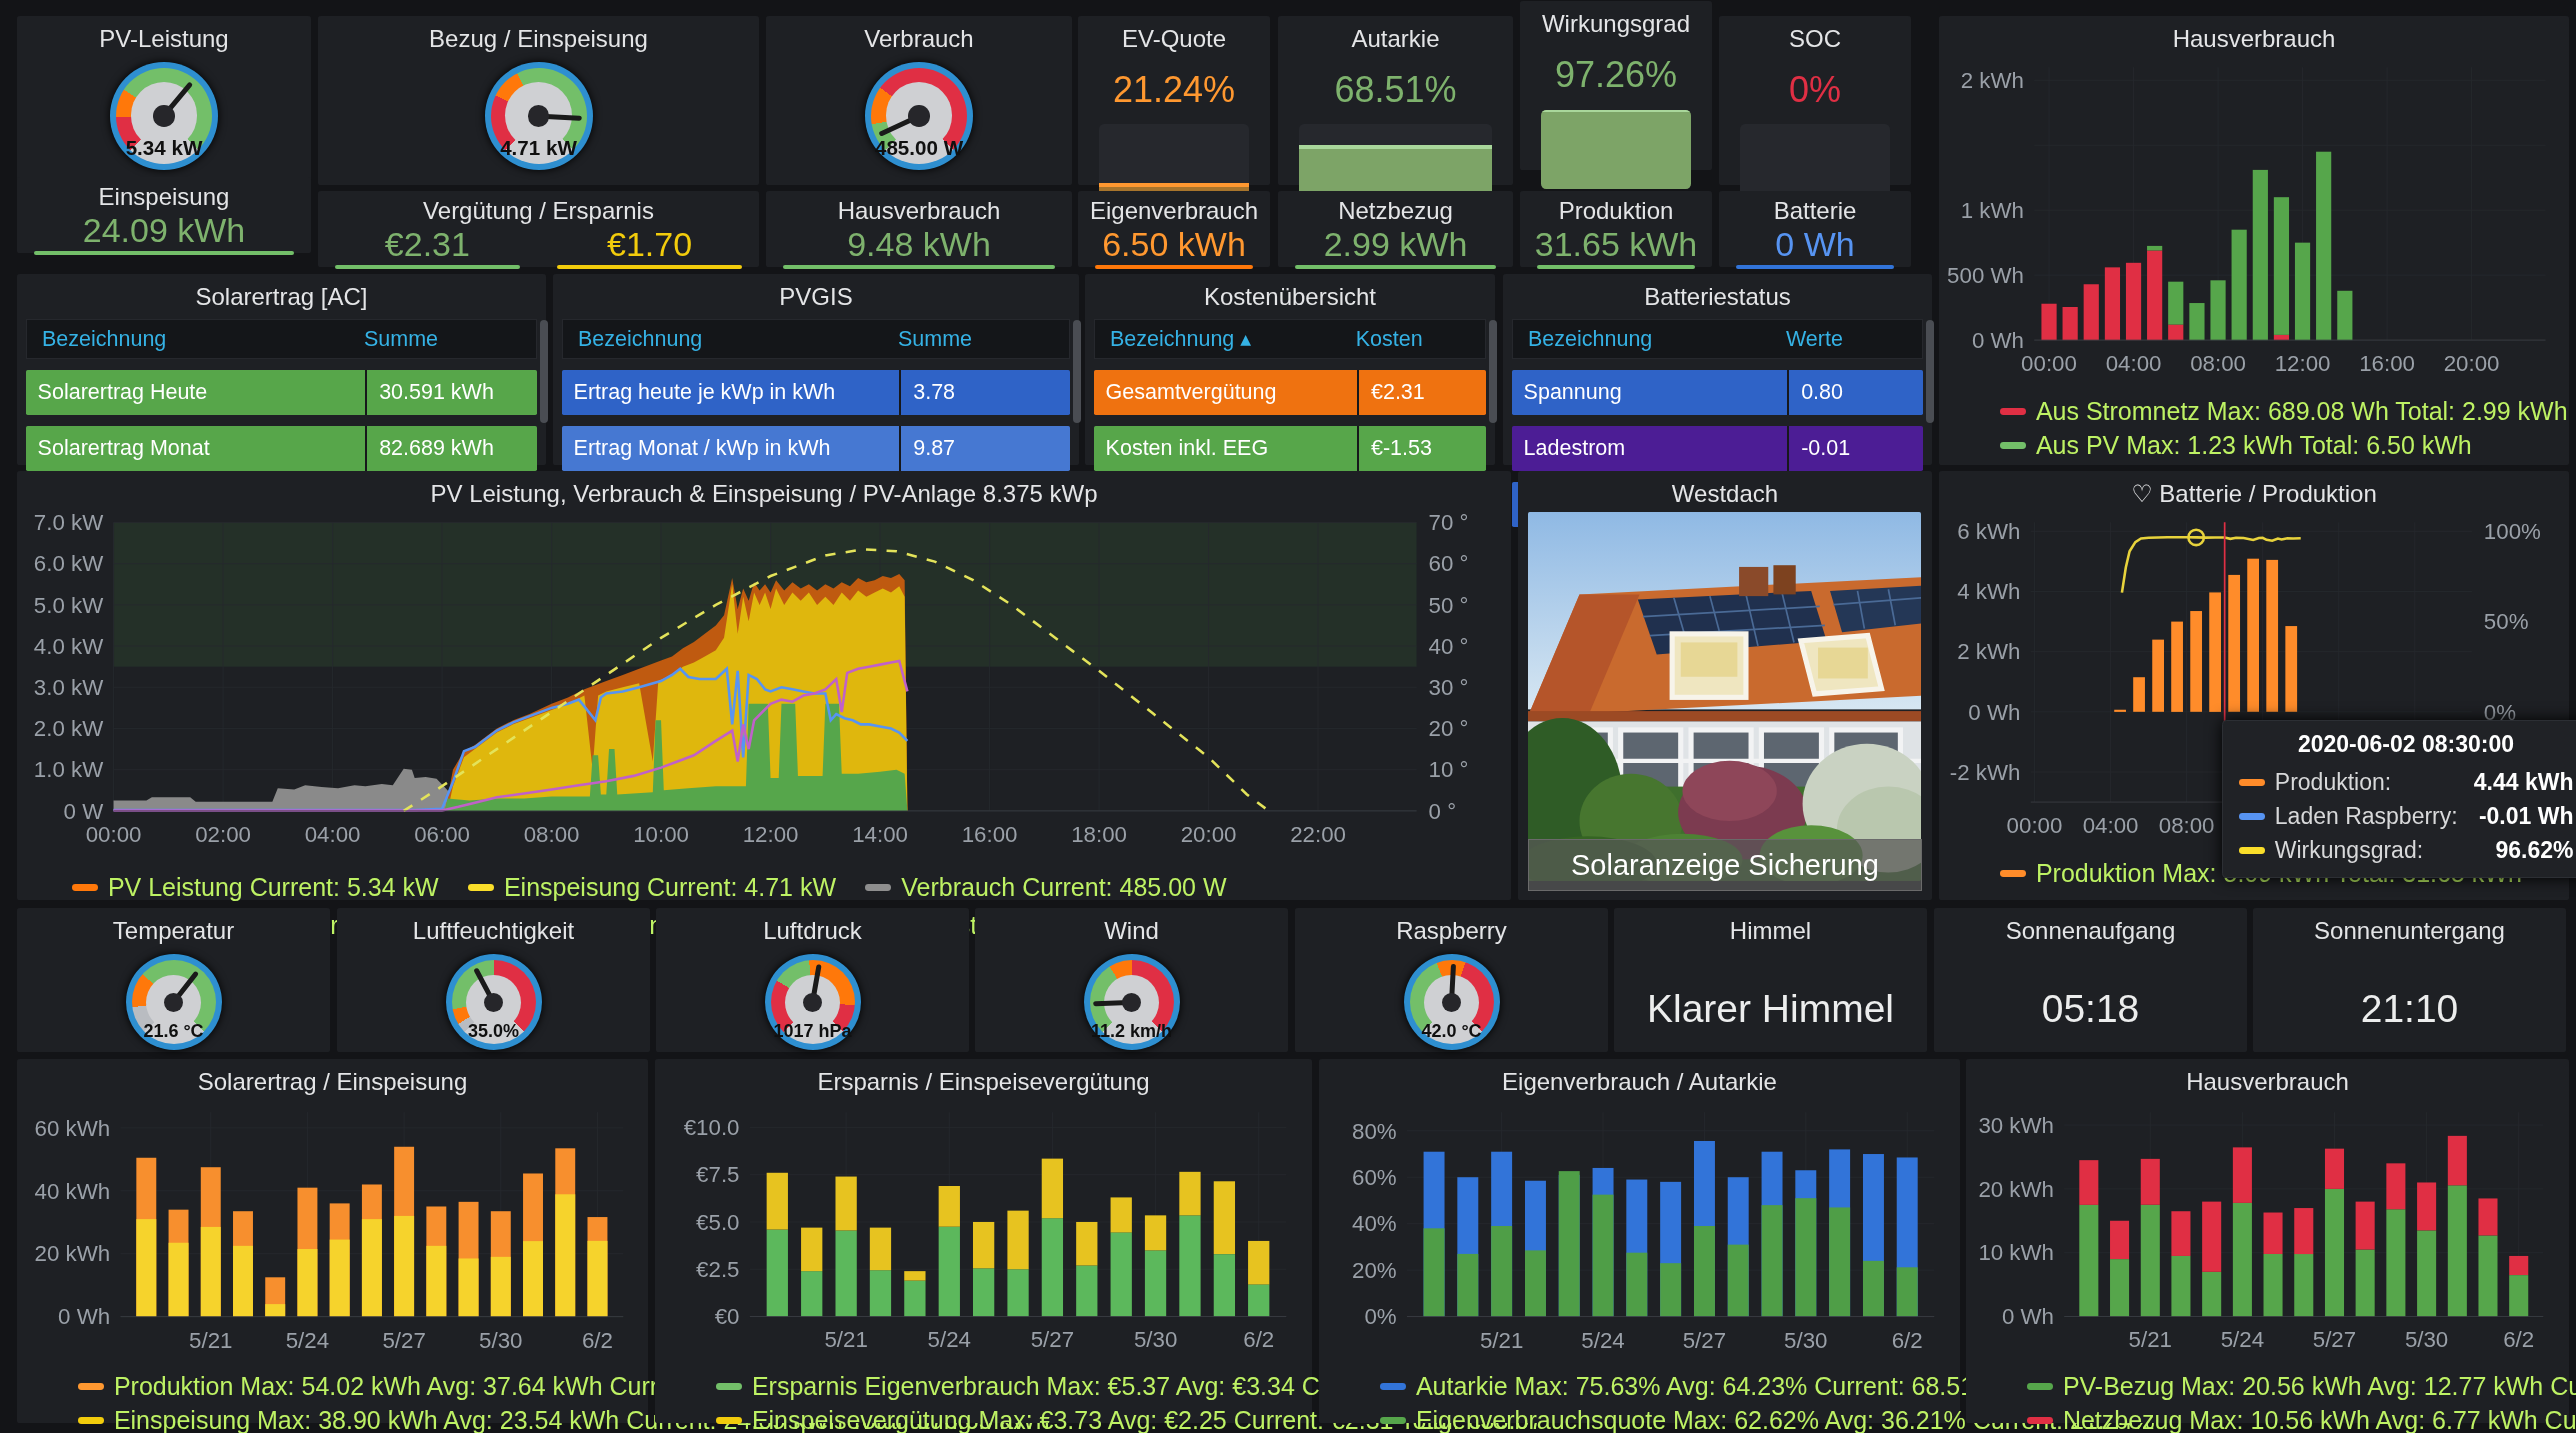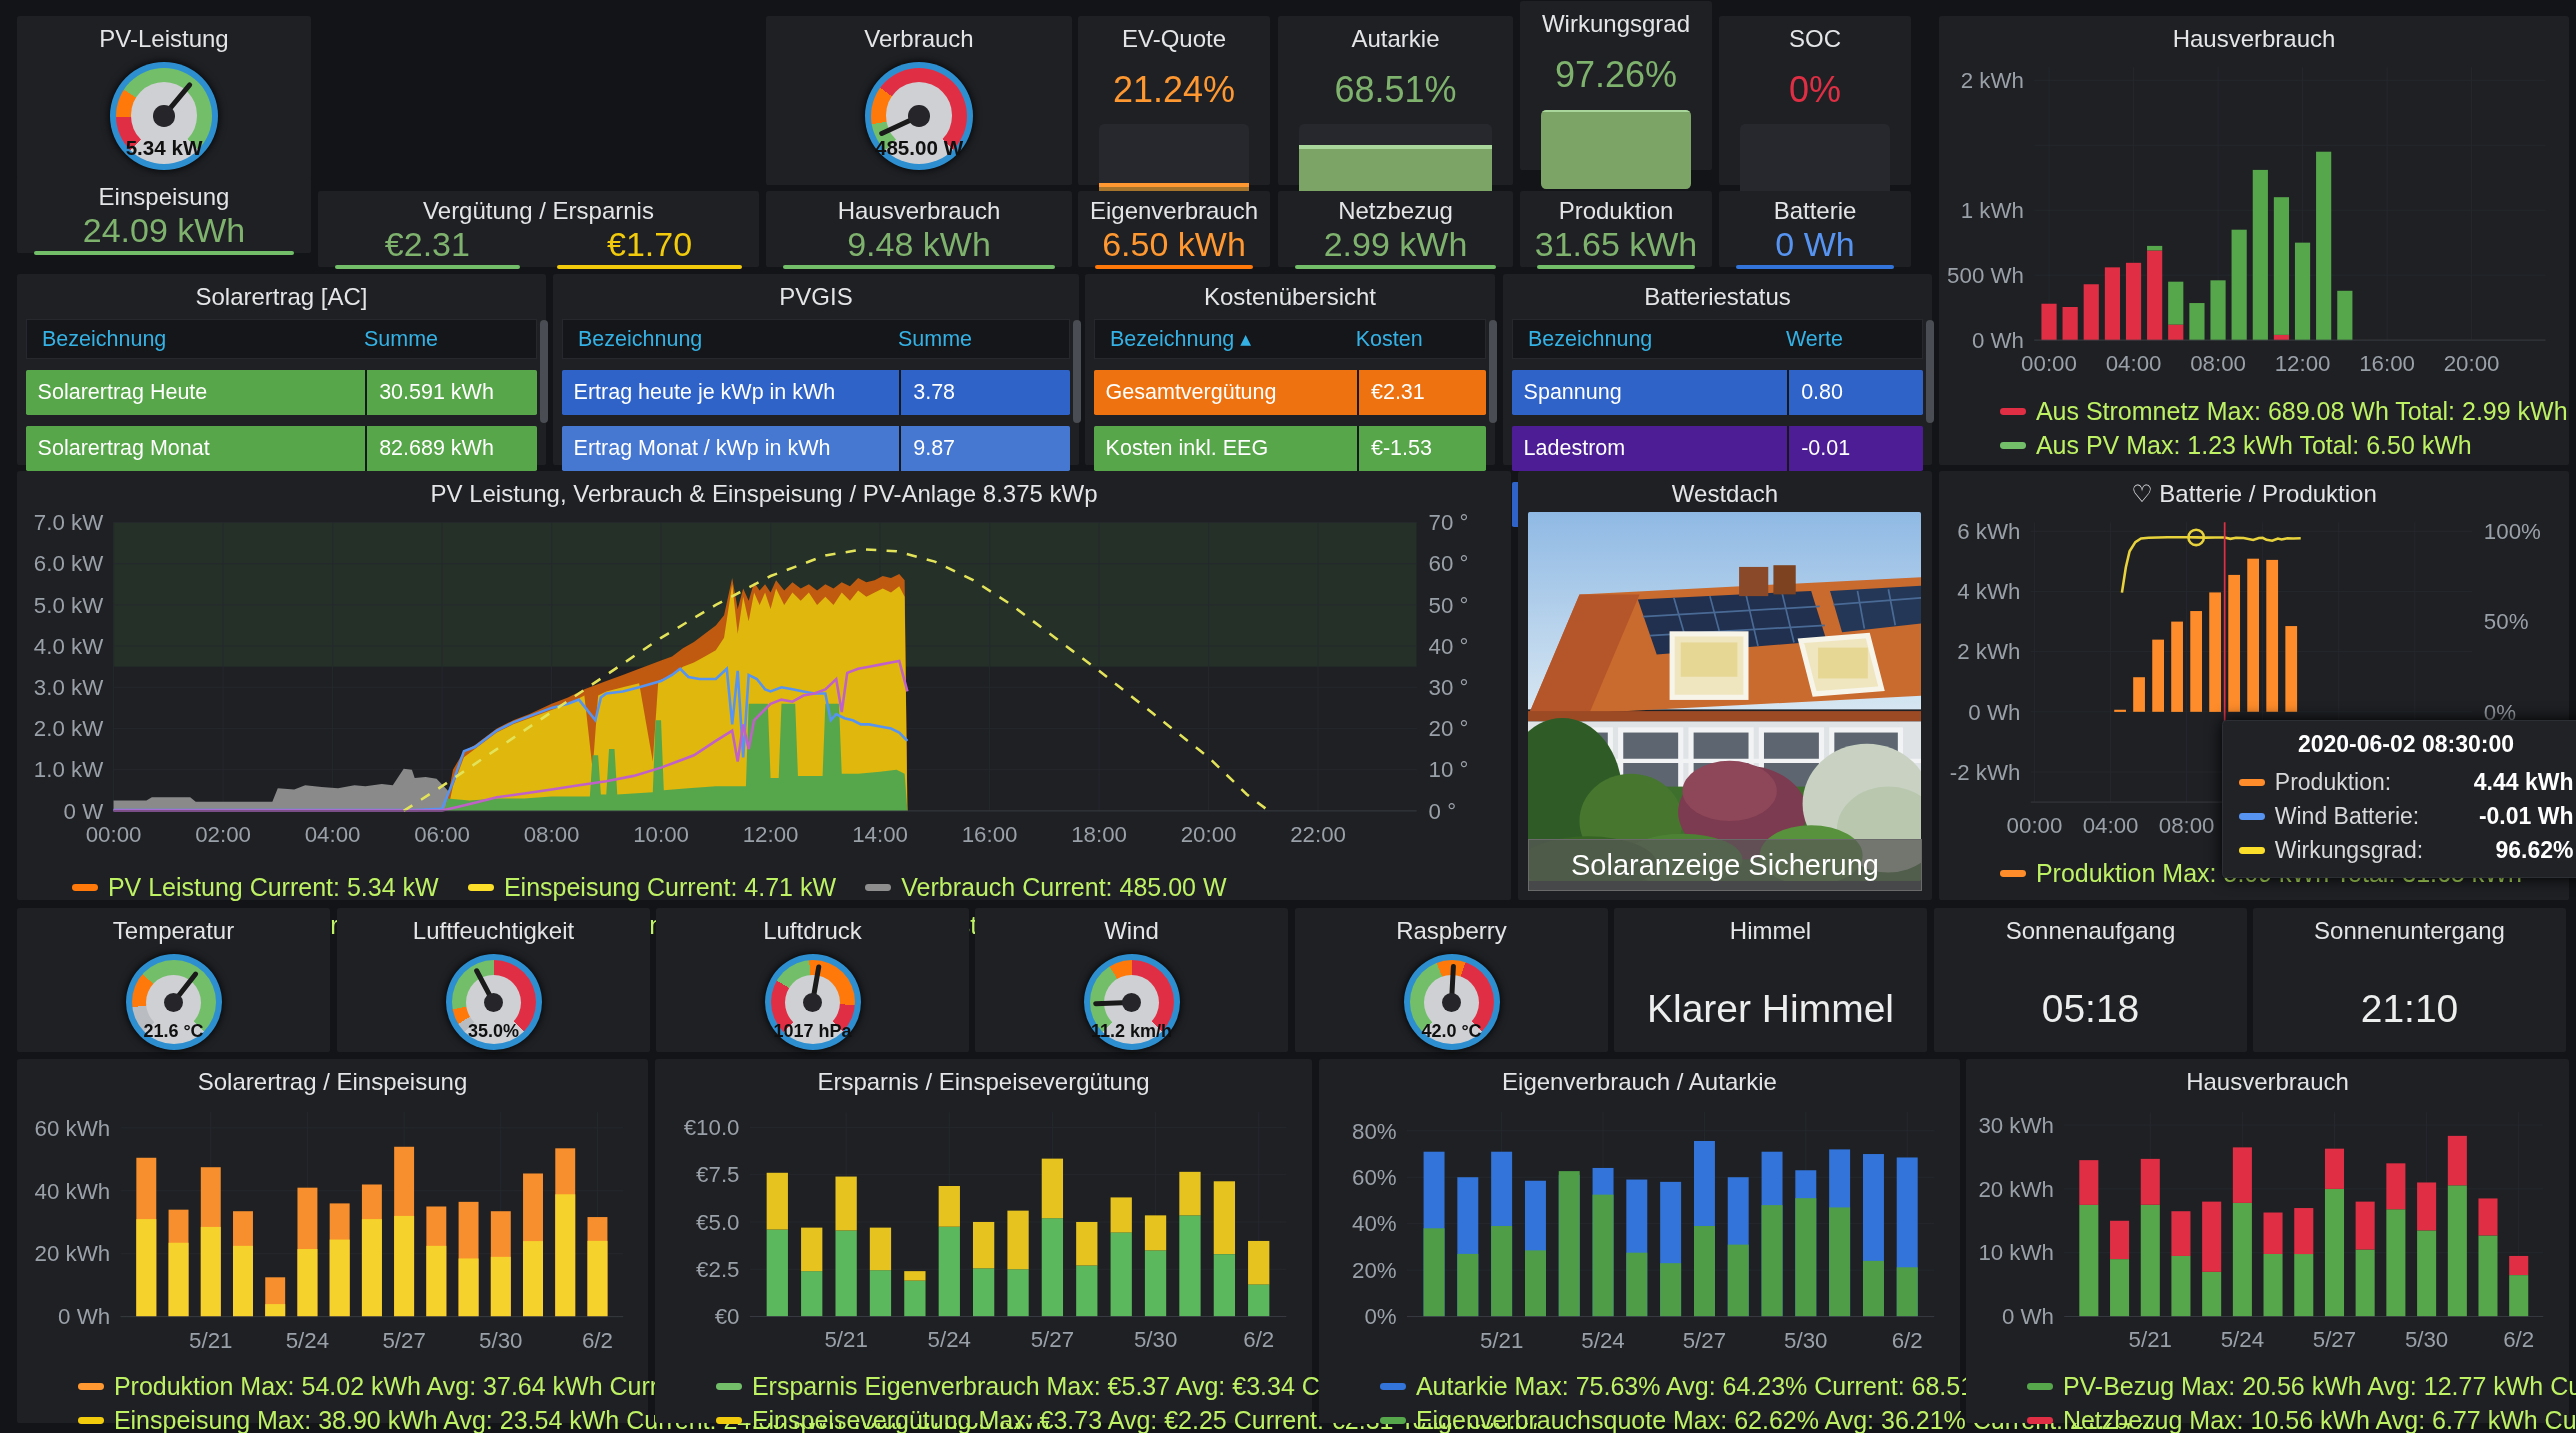--- a/index.html
+++ b/index.html
@@ -61,20 +61,31 @@
 
   <div class="panel" style="left:17px;top:15.5px;width:294px;height:169px">
     <div class="ptitle">PV-Leistung</div>
     <div class="gauge" style="width:108px;height:108px">
         <div class="g-ring"></div>
     <div class="g-arc" style="background:conic-gradient(from 225deg, #e02f44 0% 12%,#ff780a 12% 21.75%,#73bf69 21.75% 75%, #cfd0d3 75% 100%)"></div>
     <div class="g-face"></div>
     <div class="g-needle" style="transform:rotate(40deg)"></div>
     <div class="g-hub"></div>
     <div class="g-val" style="font-size:20.6px">5.34 kW</div>
+      </div>
+  </div>
+  <div class="panel" style="left:318px;top:15.5px;width:441px;height:169px">
+    <div class="ptitle">Bezug / Einspeisung</div>
+    <div class="gauge" style="width:108px;height:108px">
+        <div class="g-ring"></div>
+    <div class="g-arc" style="background:conic-gradient(from 225deg, #e02f44 0% 19.5%,#ff780a 19.5% 30%,#73bf69 30% 75%, #cfd0d3 75% 100%)"></div>
+    <div class="g-face"></div>
+    <div class="g-needle" style="transform:rotate(93deg)"></div>
+    <div class="g-hub"></div>
+    <div class="g-val" style="font-size:20.6px">4.71 kW</div>
       </div>
   </div>
   <div class="panel" style="left:766px;top:15.5px;width:306px;height:169px">
     <div class="ptitle">Verbrauch</div>
     <div class="gauge" style="width:108px;height:108px">
         <div class="g-ring"></div>
     <div class="g-arc" style="background:conic-gradient(from 225deg, #73bf69 0% 9.75%,#ff780a 9.75% 22.5%,#e02f44 22.5% 75%, #cfd0d3 75% 100%)"></div>
     <div class="g-face"></div>
     <div class="g-needle" style="transform:rotate(-115deg)"></div>
     <div class="g-hub"></div>
@@ -510,21 +521,21 @@
     <div class="tooltip">
       <div class="tt">2020-06-02 08:30:00</div>
       <div>
           <div class="tr">
             <span class="dashm" style="background:#ff8c2a"></span>
             <span class="lab">Produktion:</span>
             <span class="val">4.44 kWh</span>
           </div>
           <div class="tr">
             <span class="dashm" style="background:#5794f2"></span>
-            <span class="lab">Wind Batterie:</span>
+            <span class="lab">Laden Raspberry:</span>
             <span class="val">-0.01 Wh</span>
           </div>
           <div class="tr">
             <span class="dashm" style="background:#fade2a"></span>
             <span class="lab">Wirkungsgrad:</span>
             <span class="val">96.62%</span>
           </div>
         </div>
     </div>
   </div>

